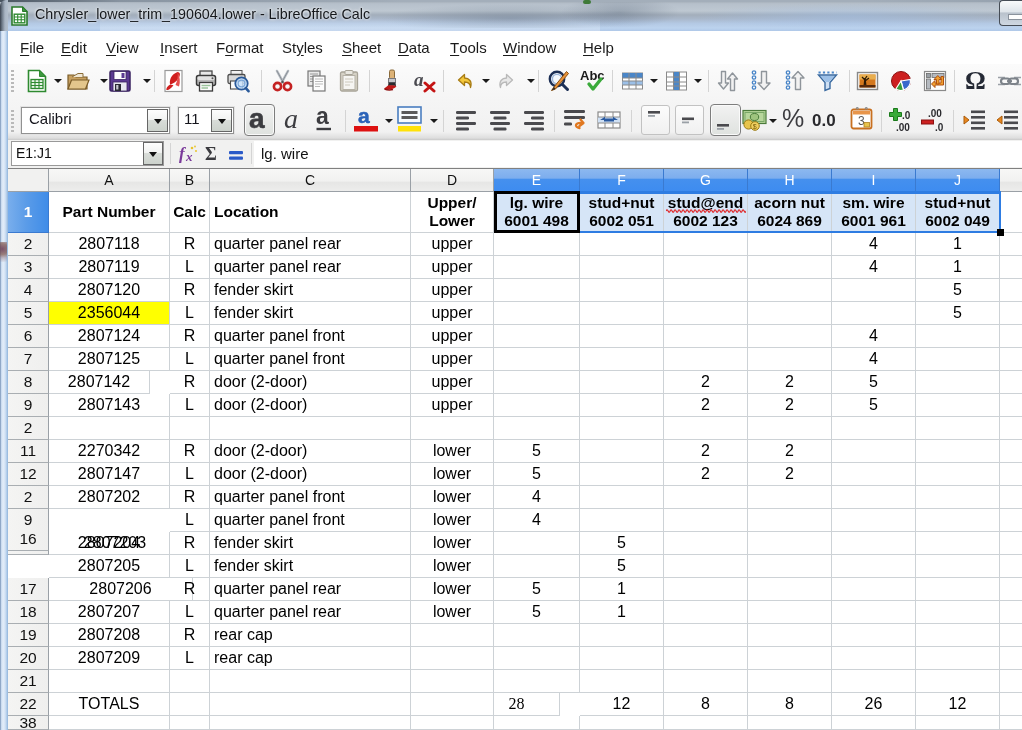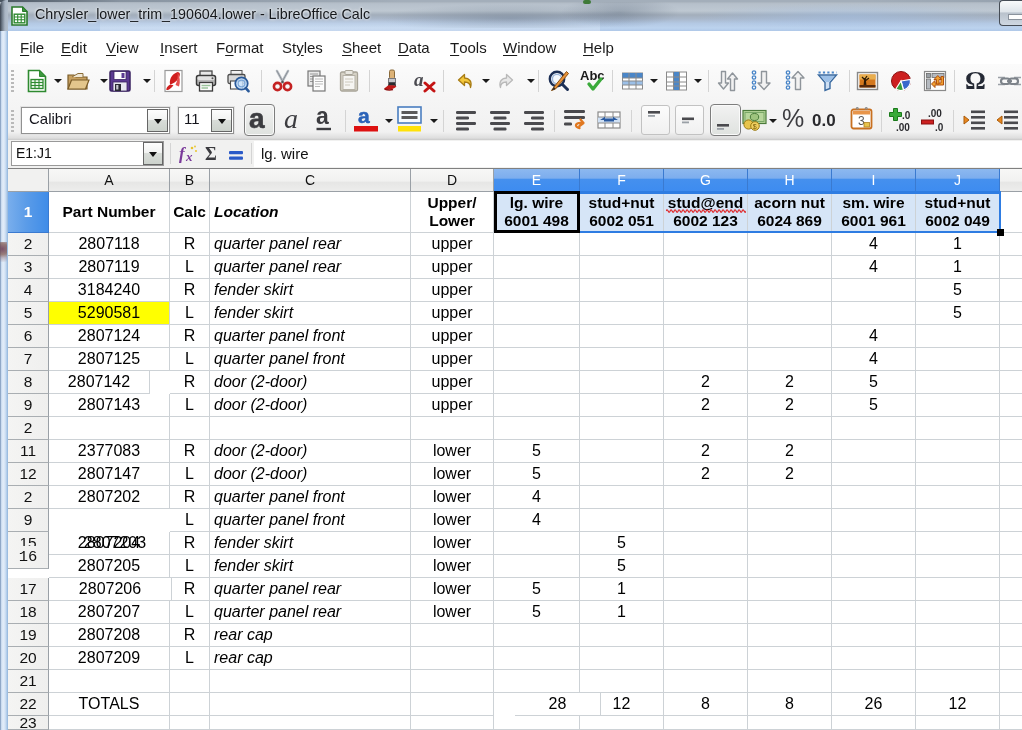--- a/index.html
+++ b/index.html
@@ -3,21 +3,21 @@
 html,body{margin:0;padding:0;}
 body{width:1022px;height:730px;overflow:hidden;position:relative;
  font-family:"Liberation Sans",sans-serif;background:#fff;}
 .abs{position:absolute;}
 .sep1{position:absolute;width:1px;background:#d4d4d4;}
 .ddarr{position:absolute;width:0;height:0;border-left:4px solid transparent;
  border-right:4px solid transparent;border-top:4px solid #1a1a1a;}
 .cell{position:absolute;box-sizing:border-box;border-right:1px solid #cdd2d6;
  border-bottom:1px solid #cdd2d6;font-size:16px;color:#000;
  display:flex;align-items:center;justify-content:center;overflow:hidden;white-space:nowrap;}
-.cl{justify-content:flex-start;padding-left:4px;font-style:italic;}
+.cl{justify-content:flex-start;padding-left:4px;}
 .colhdr{position:absolute;box-sizing:border-box;top:169px;height:23px;
  border-right:1px solid #9aa0a6;font-size:14px;color:#111;
  display:flex;align-items:center;justify-content:center;
  background:linear-gradient(180deg,#f7f7f6 0%,#f1f1f0 55%,#e6e6e5 60%,#ededec 100%);}
 .colhdrsel{background:linear-gradient(180deg,#8cb8f0 0%,#7cadee 42%,#4590ee 46%,#3e8cf0 100%);
  color:#fff;border-right:1px solid #3a7ad0;}
 .rowhdr{position:absolute;box-sizing:border-box;left:8px;width:41px;
  border-right:1px solid #9aa0a6;border-bottom:1px solid #a9aeb2;font-size:15.5px;color:#111;
  display:flex;align-items:center;justify-content:center;
  background:linear-gradient(90deg,#f4f4f3 0%,#efefee 100%);}
@@ -417,28 +417,28 @@
 <div class="rowhdr" style="top:325px;height:23px;">6</div>
 <div class="rowhdr" style="top:348px;height:23px;">7</div>
 <div class="rowhdr" style="top:371px;height:23px;">8</div>
 <div class="rowhdr" style="top:394px;height:23px;">9</div>
 <div class="rowhdr" style="top:417px;height:23px;">2</div>
 <div class="rowhdr" style="top:440px;height:23px;">11</div>
 <div class="rowhdr" style="top:463px;height:23px;">12</div>
 <div class="rowhdr" style="top:486px;height:23px;">2</div>
 <div class="rowhdr" style="top:509px;height:23px;">9</div>
 <div class="rowhdr" style="top:532px;height:23px;">15</div>
-<div class="rowhdr" style="top:546px;height:23px;font-family:Liberation Mono, monospace;">16</div>
+<div class="rowhdr" style="top:528px;height:23px;">16</div>
 <div class="rowhdr" style="top:578px;height:23px;">17</div>
 <div class="rowhdr" style="top:601px;height:23px;">18</div>
 <div class="rowhdr" style="top:624px;height:23px;">19</div>
 <div class="rowhdr" style="top:647px;height:23px;">20</div>
 <div class="rowhdr" style="top:670px;height:23px;">21</div>
 <div class="rowhdr" style="top:693px;height:23px;">22</div>
-<div class="rowhdr" style="top:716px;height:14px;">23</div>
+<div class="rowhdr" style="top:716px;height:14px;">38</div>
 <div class="abs" style="left:49px;top:192px;width:974px;height:538px;background:#fff;z-index:-1;"></div>
 <div class="cell " style="left:49px;top:192px;width:121px;height:41px;font-weight:bold;font-size:15.5px;">Part Number</div>
 <div class="cell " style="left:170px;top:192px;width:40px;height:41px;font-weight:bold;font-size:15.5px;">Calc</div>
 <div class="cell cl" style="left:210px;top:192px;width:201px;height:41px;font-weight:bold;font-size:15.5px;">Location</div>
 <div class="cell " style="left:411px;top:192px;width:83px;height:41px;font-weight:bold;font-size:15.5px;">
     <div style="text-align:center;line-height:18px;">Upper/<br>Lower</div>
   </div>
 <div class="cell " style="left:494px;top:192px;width:86px;height:41px;background:#d6e5f7;font-weight:bold;font-size:15.5px;">
     <div style="text-align:center;line-height:18px;">lg. wire<br>6001 498</div>
   </div>
@@ -473,32 +473,32 @@
 <div class="cell " style="left:170px;top:256px;width:40px;height:23px;">L</div>
 <div class="cell cl" style="left:210px;top:256px;width:201px;height:23px;">quarter panel rear</div>
 <div class="cell " style="left:411px;top:256px;width:83px;height:23px;">upper</div>
 <div class="cell " style="left:494px;top:256px;width:86px;height:23px;"></div>
 <div class="cell " style="left:580px;top:256px;width:84px;height:23px;"></div>
 <div class="cell " style="left:664px;top:256px;width:84px;height:23px;"></div>
 <div class="cell " style="left:748px;top:256px;width:84px;height:23px;"></div>
 <div class="cell " style="left:832px;top:256px;width:84px;height:23px;">4</div>
 <div class="cell " style="left:916px;top:256px;width:84px;height:23px;">1</div>
 <div class="cell " style="left:1000px;top:256px;width:23px;height:23px;"></div>
-<div class="cell " style="left:49px;top:279px;width:121px;height:23px;">3184240</div>
+<div class="cell " style="left:49px;top:279px;width:121px;height:23px;">2807120</div>
 <div class="cell " style="left:170px;top:279px;width:40px;height:23px;">R</div>
 <div class="cell cl" style="left:210px;top:279px;width:201px;height:23px;">fender skirt</div>
 <div class="cell " style="left:411px;top:279px;width:83px;height:23px;">upper</div>
 <div class="cell " style="left:494px;top:279px;width:86px;height:23px;"></div>
 <div class="cell " style="left:580px;top:279px;width:84px;height:23px;"></div>
 <div class="cell " style="left:664px;top:279px;width:84px;height:23px;"></div>
 <div class="cell " style="left:748px;top:279px;width:84px;height:23px;"></div>
 <div class="cell " style="left:832px;top:279px;width:84px;height:23px;"></div>
 <div class="cell " style="left:916px;top:279px;width:84px;height:23px;">5</div>
 <div class="cell " style="left:1000px;top:279px;width:23px;height:23px;"></div>
-<div class="cell " style="left:49px;top:302px;width:121px;height:23px;background:#ffff00;">5290581</div>
+<div class="cell " style="left:49px;top:302px;width:121px;height:23px;background:#ffff00;">2356044</div>
 <div class="cell " style="left:170px;top:302px;width:40px;height:23px;">L</div>
 <div class="cell cl" style="left:210px;top:302px;width:201px;height:23px;">fender skirt</div>
 <div class="cell " style="left:411px;top:302px;width:83px;height:23px;">upper</div>
 <div class="cell " style="left:494px;top:302px;width:86px;height:23px;"></div>
 <div class="cell " style="left:580px;top:302px;width:84px;height:23px;"></div>
 <div class="cell " style="left:664px;top:302px;width:84px;height:23px;"></div>
 <div class="cell " style="left:748px;top:302px;width:84px;height:23px;"></div>
 <div class="cell " style="left:832px;top:302px;width:84px;height:23px;"></div>
 <div class="cell " style="left:916px;top:302px;width:84px;height:23px;">5</div>
 <div class="cell " style="left:1000px;top:302px;width:23px;height:23px;"></div>
@@ -550,21 +550,21 @@
 <div class="cell " style="left:170px;top:417px;width:40px;height:23px;"></div>
 <div class="cell cl" style="left:210px;top:417px;width:201px;height:23px;"></div>
 <div class="cell " style="left:411px;top:417px;width:83px;height:23px;"></div>
 <div class="cell " style="left:494px;top:417px;width:86px;height:23px;"></div>
 <div class="cell " style="left:580px;top:417px;width:84px;height:23px;"></div>
 <div class="cell " style="left:664px;top:417px;width:84px;height:23px;"></div>
 <div class="cell " style="left:748px;top:417px;width:84px;height:23px;"></div>
 <div class="cell " style="left:832px;top:417px;width:84px;height:23px;"></div>
 <div class="cell " style="left:916px;top:417px;width:84px;height:23px;"></div>
 <div class="cell " style="left:1000px;top:417px;width:23px;height:23px;"></div>
-<div class="cell " style="left:49px;top:440px;width:121px;height:23px;">2377083</div>
+<div class="cell " style="left:49px;top:440px;width:121px;height:23px;">2270342</div>
 <div class="cell " style="left:170px;top:440px;width:40px;height:23px;">R</div>
 <div class="cell cl" style="left:210px;top:440px;width:201px;height:23px;">door (2-door)</div>
 <div class="cell " style="left:411px;top:440px;width:83px;height:23px;">lower</div>
 <div class="cell " style="left:494px;top:440px;width:86px;height:23px;">5</div>
 <div class="cell " style="left:580px;top:440px;width:84px;height:23px;"></div>
 <div class="cell " style="left:664px;top:440px;width:84px;height:23px;">2</div>
 <div class="cell " style="left:748px;top:440px;width:84px;height:23px;">2</div>
 <div class="cell " style="left:832px;top:440px;width:84px;height:23px;"></div>
 <div class="cell " style="left:916px;top:440px;width:84px;height:23px;"></div>
 <div class="cell " style="left:1000px;top:440px;width:23px;height:23px;"></div>
@@ -616,21 +616,21 @@
 <div class="cell " style="left:170px;top:555px;width:40px;height:23px;">L</div>
 <div class="cell cl" style="left:210px;top:555px;width:201px;height:23px;">fender skirt</div>
 <div class="cell " style="left:411px;top:555px;width:83px;height:23px;">lower</div>
 <div class="cell " style="left:494px;top:555px;width:86px;height:23px;"></div>
 <div class="cell " style="left:580px;top:555px;width:84px;height:23px;">5</div>
 <div class="cell " style="left:664px;top:555px;width:84px;height:23px;"></div>
 <div class="cell " style="left:748px;top:555px;width:84px;height:23px;"></div>
 <div class="cell " style="left:832px;top:555px;width:84px;height:23px;"></div>
 <div class="cell " style="left:916px;top:555px;width:84px;height:23px;"></div>
 <div class="cell " style="left:1000px;top:555px;width:23px;height:23px;"></div>
-<div class="cell " style="left:49px;top:578px;width:123px;height:23px;">2807206</div>
+<div class="cell " style="left:49px;top:578px;width:144px;height:23px;">2807206</div>
 <div class="cell " style="left:170px;top:578px;width:40px;height:23px;">R</div>
 <div class="cell cl" style="left:210px;top:578px;width:201px;height:23px;">quarter panel rear</div>
 <div class="cell " style="left:411px;top:578px;width:83px;height:23px;">lower</div>
 <div class="cell " style="left:494px;top:578px;width:86px;height:23px;">5</div>
 <div class="cell " style="left:580px;top:578px;width:84px;height:23px;">1</div>
 <div class="cell " style="left:664px;top:578px;width:84px;height:23px;"></div>
 <div class="cell " style="left:748px;top:578px;width:84px;height:23px;"></div>
 <div class="cell " style="left:832px;top:578px;width:84px;height:23px;"></div>
 <div class="cell " style="left:916px;top:578px;width:84px;height:23px;"></div>
 <div class="cell " style="left:1000px;top:578px;width:23px;height:23px;"></div>
@@ -675,21 +675,21 @@
 <div class="cell " style="left:580px;top:670px;width:84px;height:23px;"></div>
 <div class="cell " style="left:664px;top:670px;width:84px;height:23px;"></div>
 <div class="cell " style="left:748px;top:670px;width:84px;height:23px;"></div>
 <div class="cell " style="left:832px;top:670px;width:84px;height:23px;"></div>
 <div class="cell " style="left:916px;top:670px;width:84px;height:23px;"></div>
 <div class="cell " style="left:1000px;top:670px;width:23px;height:23px;"></div>
 <div class="cell " style="left:49px;top:693px;width:121px;height:23px;">TOTALS</div>
 <div class="cell " style="left:170px;top:693px;width:40px;height:23px;"></div>
 <div class="cell cl" style="left:210px;top:693px;width:201px;height:23px;"></div>
 <div class="cell " style="left:411px;top:693px;width:83px;height:23px;"></div>
-<div class="cell " style="left:515px;top:693px;width:86px;height:23px;">28</div>
+<div class="cell " style="left:474px;top:693px;width:86px;height:23px;font-family:Liberation Serif, serif;">28</div>
 <div class="cell " style="left:580px;top:693px;width:84px;height:23px;">12</div>
 <div class="cell " style="left:664px;top:693px;width:84px;height:23px;">8</div>
 <div class="cell " style="left:748px;top:693px;width:84px;height:23px;">8</div>
 <div class="cell " style="left:832px;top:693px;width:84px;height:23px;">26</div>
 <div class="cell " style="left:916px;top:693px;width:84px;height:23px;">12</div>
 <div class="cell " style="left:1000px;top:693px;width:23px;height:23px;"></div>
 <div class="cell " style="left:49px;top:716px;width:121px;height:14px;"></div>
 <div class="cell " style="left:170px;top:716px;width:40px;height:14px;"></div>
 <div class="cell cl" style="left:210px;top:716px;width:201px;height:14px;"></div>
 <div class="cell " style="left:411px;top:716px;width:83px;height:14px;"></div>

